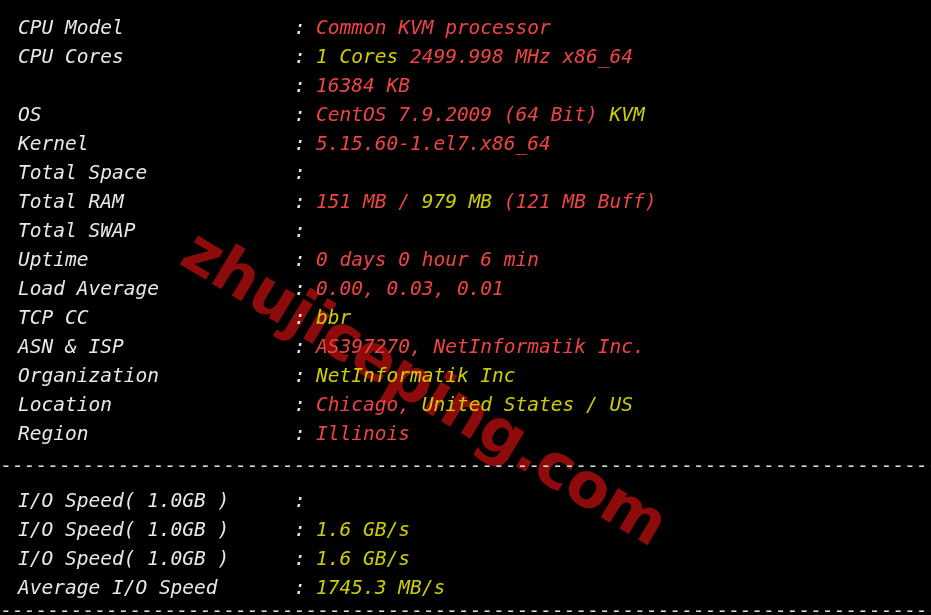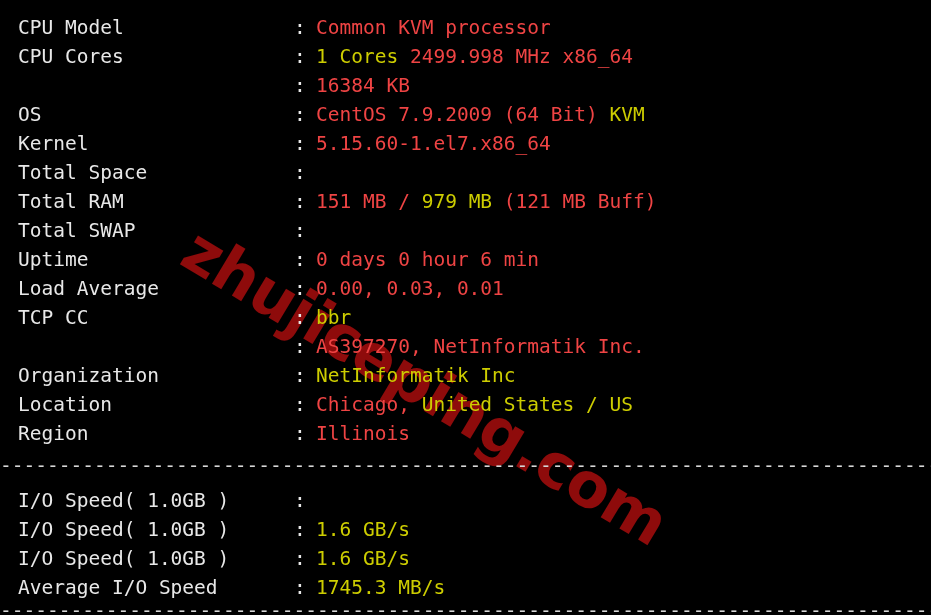--- a/index.html
+++ b/index.html
@@ -76,20 +76,21 @@
     width: 931px;
   }
   .block.info { top: 13px; }
   .block.io   { top: 486px; }
 
   .row {
     height: 29px;
     line-height: 29px;
     white-space: nowrap;
     position: relative;
+    font-style: italic;
   }
   .label {
     display: inline-block;
     position: absolute;
     left: 18px;
     color: #e8e8e8;
   }
   .colon {
     position: absolute;
     left: 294px;
@@ -160,20 +161,21 @@
           <span class="label">Load Average</span>
           <span class="colon">:</span>
           <span class="value"><span class="c">0.00, 0.03, 0.01</span></span>
         </div>
         <div class="row">
           <span class="label">TCP CC</span>
           <span class="colon">:</span>
           <span class="value"><span class="y">bbr</span></span>
         </div>
         <div class="row">
+          <span class="label">ASN &amp; ISP</span>
           <span class="colon">:</span>
           <span class="value"><span class="c">AS397270, NetInformatik Inc.</span></span>
         </div>
         <div class="row">
           <span class="label">Organization</span>
           <span class="colon">:</span>
           <span class="value"><span class="y">NetInformatik Inc</span></span>
         </div>
         <div class="row">
           <span class="label">Location</span>

